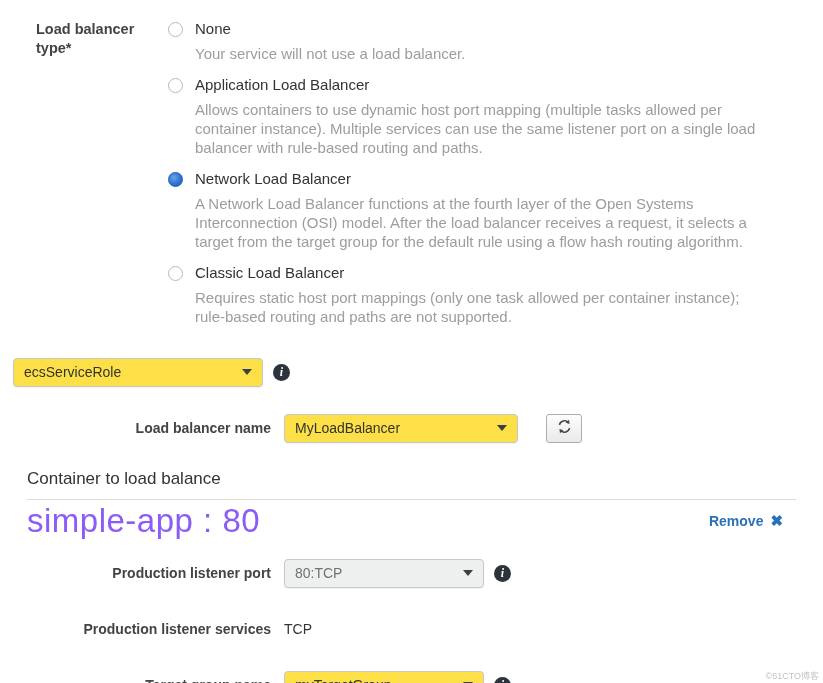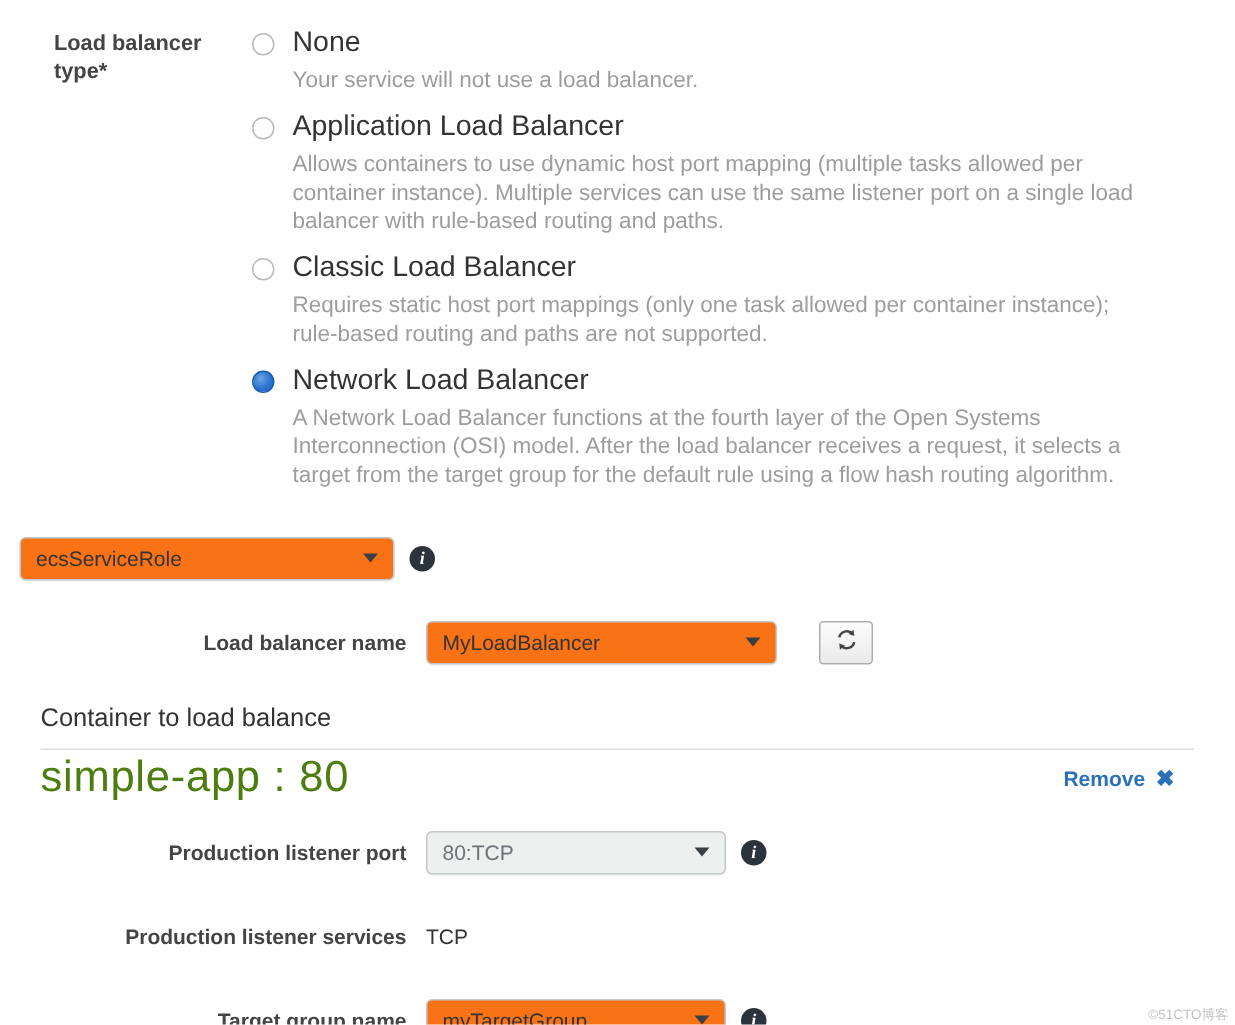--- a/index.html
+++ b/index.html
@@ -26,35 +26,35 @@
     border-radius:50%;
     border:1px solid #b9b9b9;
     background:#fff;
     margin:2px 12px 0 0;
     cursor:pointer;
   }
   .radio.checked {
     border:1px solid #1a5db0;
     background:radial-gradient(circle at 38% 35%, #6ea4e4 0%, #2c73cf 55%, #1f63bd 100%);
   }
-  .option-title { font-size:19px; color:#333; line-height:17px; margin-bottom:7px; cursor:pointer; }
+  .option-title { font-size:15px; color:#333; line-height:17px; margin-bottom:7px; cursor:pointer; }
   .option-desc { font-size:15px; color:#9d9d9d; line-height:19px; max-width:565px; }
   
   .form-row { display:flex; align-items:center; height:30px; margin-bottom:26px; }
   .form-row.first { margin-top:18px; }
   .flabel {
     width:271px; flex:none; text-align:right;
     font-size:14px; font-weight:700; color:#444;
   }
   .control { margin-left:13px; display:flex; align-items:center; }
   .select {
     display:flex; align-items:center; justify-content:space-between;
     height:29px; padding:0 10px;
     border:1px solid #c3c8cc; border-radius:4px;
-    background:#f97316; font-size:14px; color:#333;
+    background:#fde047; font-size:14px; color:#333;
     box-shadow:0 1px 1px rgba(0,0,0,0.05);
     cursor:pointer;
   }
   .select.disabled { background:#eef0f0; color:#6d7276; }
   .caret {
     width:0; height:0; margin-left:12px;
     border-left:5px solid transparent; border-right:5px solid transparent;
     border-top:6px solid #3a3f44;
   }
   .w250 { width:250px; } .w203 { width:234px; } .w171 { width:200px; }
@@ -70,21 +70,21 @@
     border:1px solid #adadad; border-radius:3px;
     background:linear-gradient(#fdfdfd,#e9e9e9);
     display:flex; align-items:center; justify-content:center;
     cursor:pointer;
   }
   .plain-value { font-size:14px; color:#333; }
   
   .section-title { margin:16px 0 0 27px; font-size:17px; color:#333; }
   .section-rule { border:none; border-top:1px solid #dcdcdc; margin:10px 27px 0 27px; }
   .heading-row { display:flex; align-items:center; justify-content:space-between; margin:2px 40px 0 27px; }
-  .container-heading { font-size:29px; color:#4d7c0f; font-weight:400; letter-spacing:0.5px;text-align:center; }
+  .container-heading { font-size:33px; color:#8b5cf6; font-weight:400; letter-spacing:0.5px;text-align:center; }
   .remove-link { font-size:14px; font-weight:700; color:#2a71b8; text-decoration:none; display:flex; align-items:center; cursor:pointer; }
   .remove-x { font-size:15px; margin-left:7px; font-weight:700; }
   .prod-rows { margin-top:18px; }
   .watermark { position:absolute; right:4px; bottom:0; font-size:9px; color:#c2c2c2; }
 </style>
 </head>
 <body>
 
 <div class="lb-type-row">
   <div class="lb-type-label">Load balancer type*</div>
@@ -100,32 +100,32 @@
 
     <div class="option">
       <span class="radio"></span>
       <div>
         <div class="option-title">Application Load Balancer</div>
         <div class="option-desc">Allows containers to use dynamic host port mapping (multiple tasks allowed per container instance). Multiple services can use the same listener port on a single load balancer with rule-based routing and paths.</div>
       </div>
     </div>
 
     <div class="option">
+      <span class="radio checked"></span>
+      <div>
+        <div class="option-title">Network Load Balancer</div>
+        <div class="option-desc">A Network Load Balancer functions at the fourth layer of the Open Systems Interconnection (OSI) model. After the load balancer receives a request, it selects a target from the target group for the default rule using a flow hash routing algorithm.</div>
+      </div>
+    </div>
+
+    <div class="option">
       <span class="radio"></span>
       <div>
         <div class="option-title">Classic Load Balancer</div>
         <div class="option-desc">Requires static host port mappings (only one task allowed per container instance); rule-based routing and paths are not supported.</div>
-      </div>
-    </div>
-
-    <div class="option">
-      <span class="radio checked"></span>
-      <div>
-        <div class="option-title">Network Load Balancer</div>
-        <div class="option-desc">A Network Load Balancer functions at the fourth layer of the Open Systems Interconnection (OSI) model. After the load balancer receives a request, it selects a target from the target group for the default rule using a flow hash routing algorithm.</div>
       </div>
     </div>
 
   </div>
 </div>
 
 <div class="form-row first">
   <div class="control">
     <div class="select w250">
       <span>ecsServiceRole</span>

